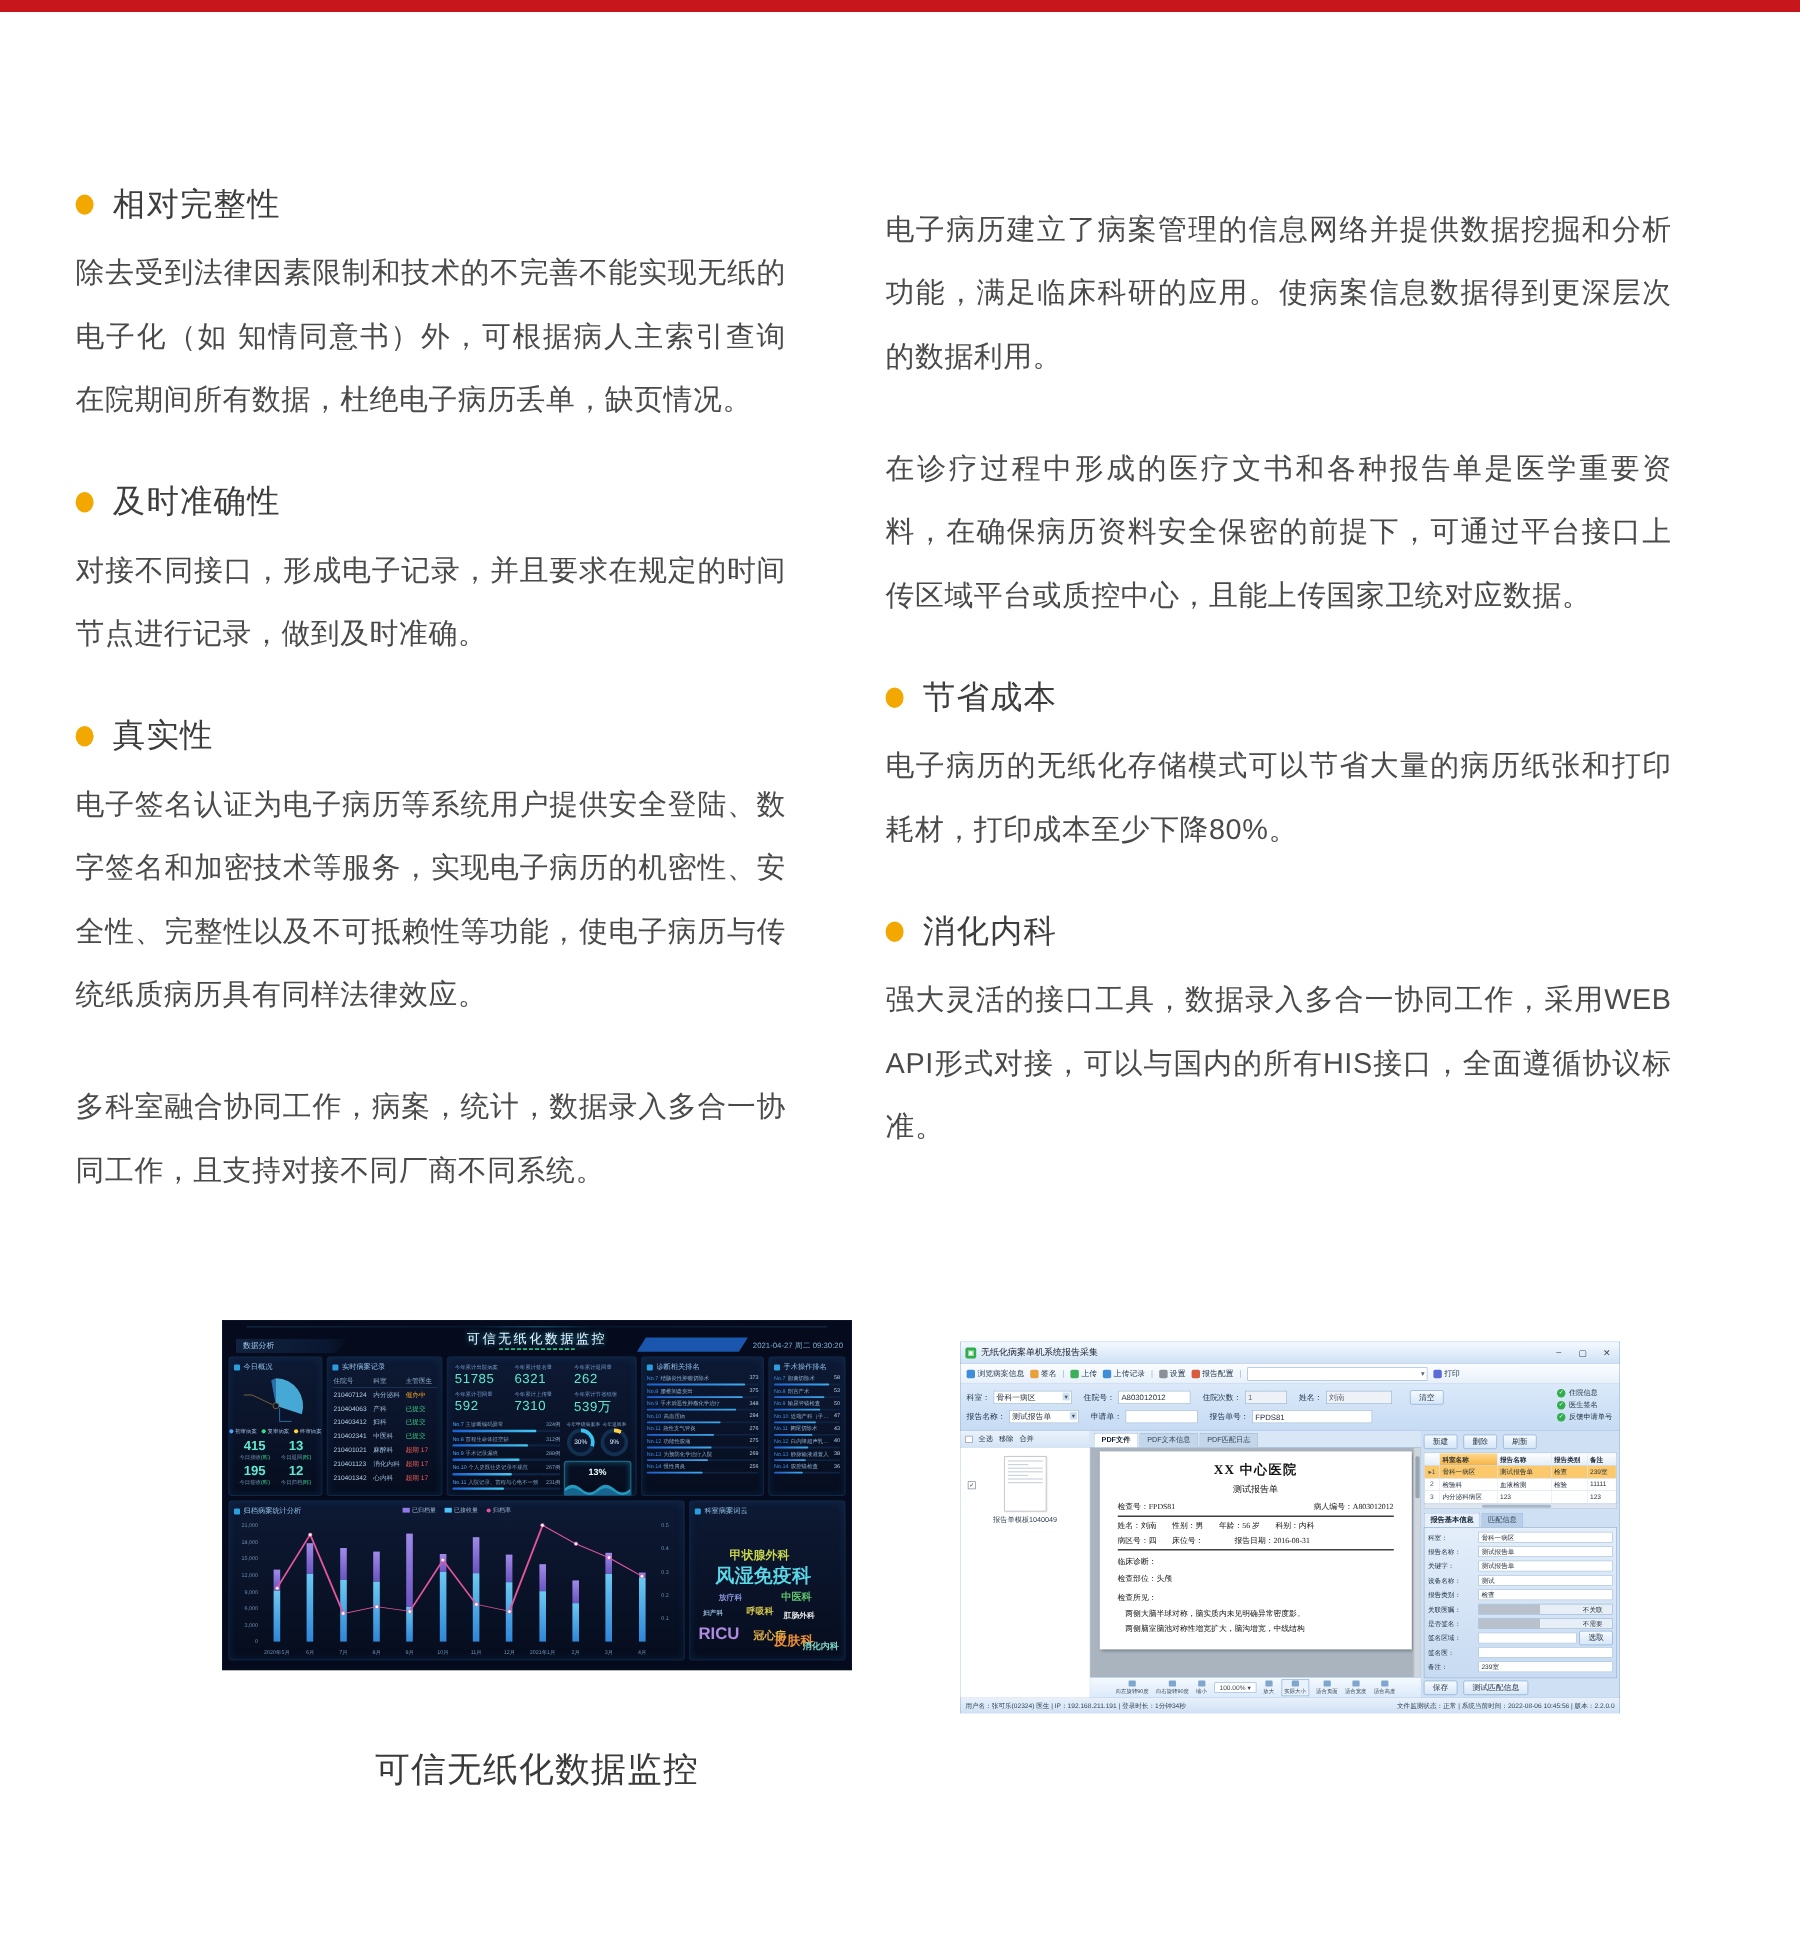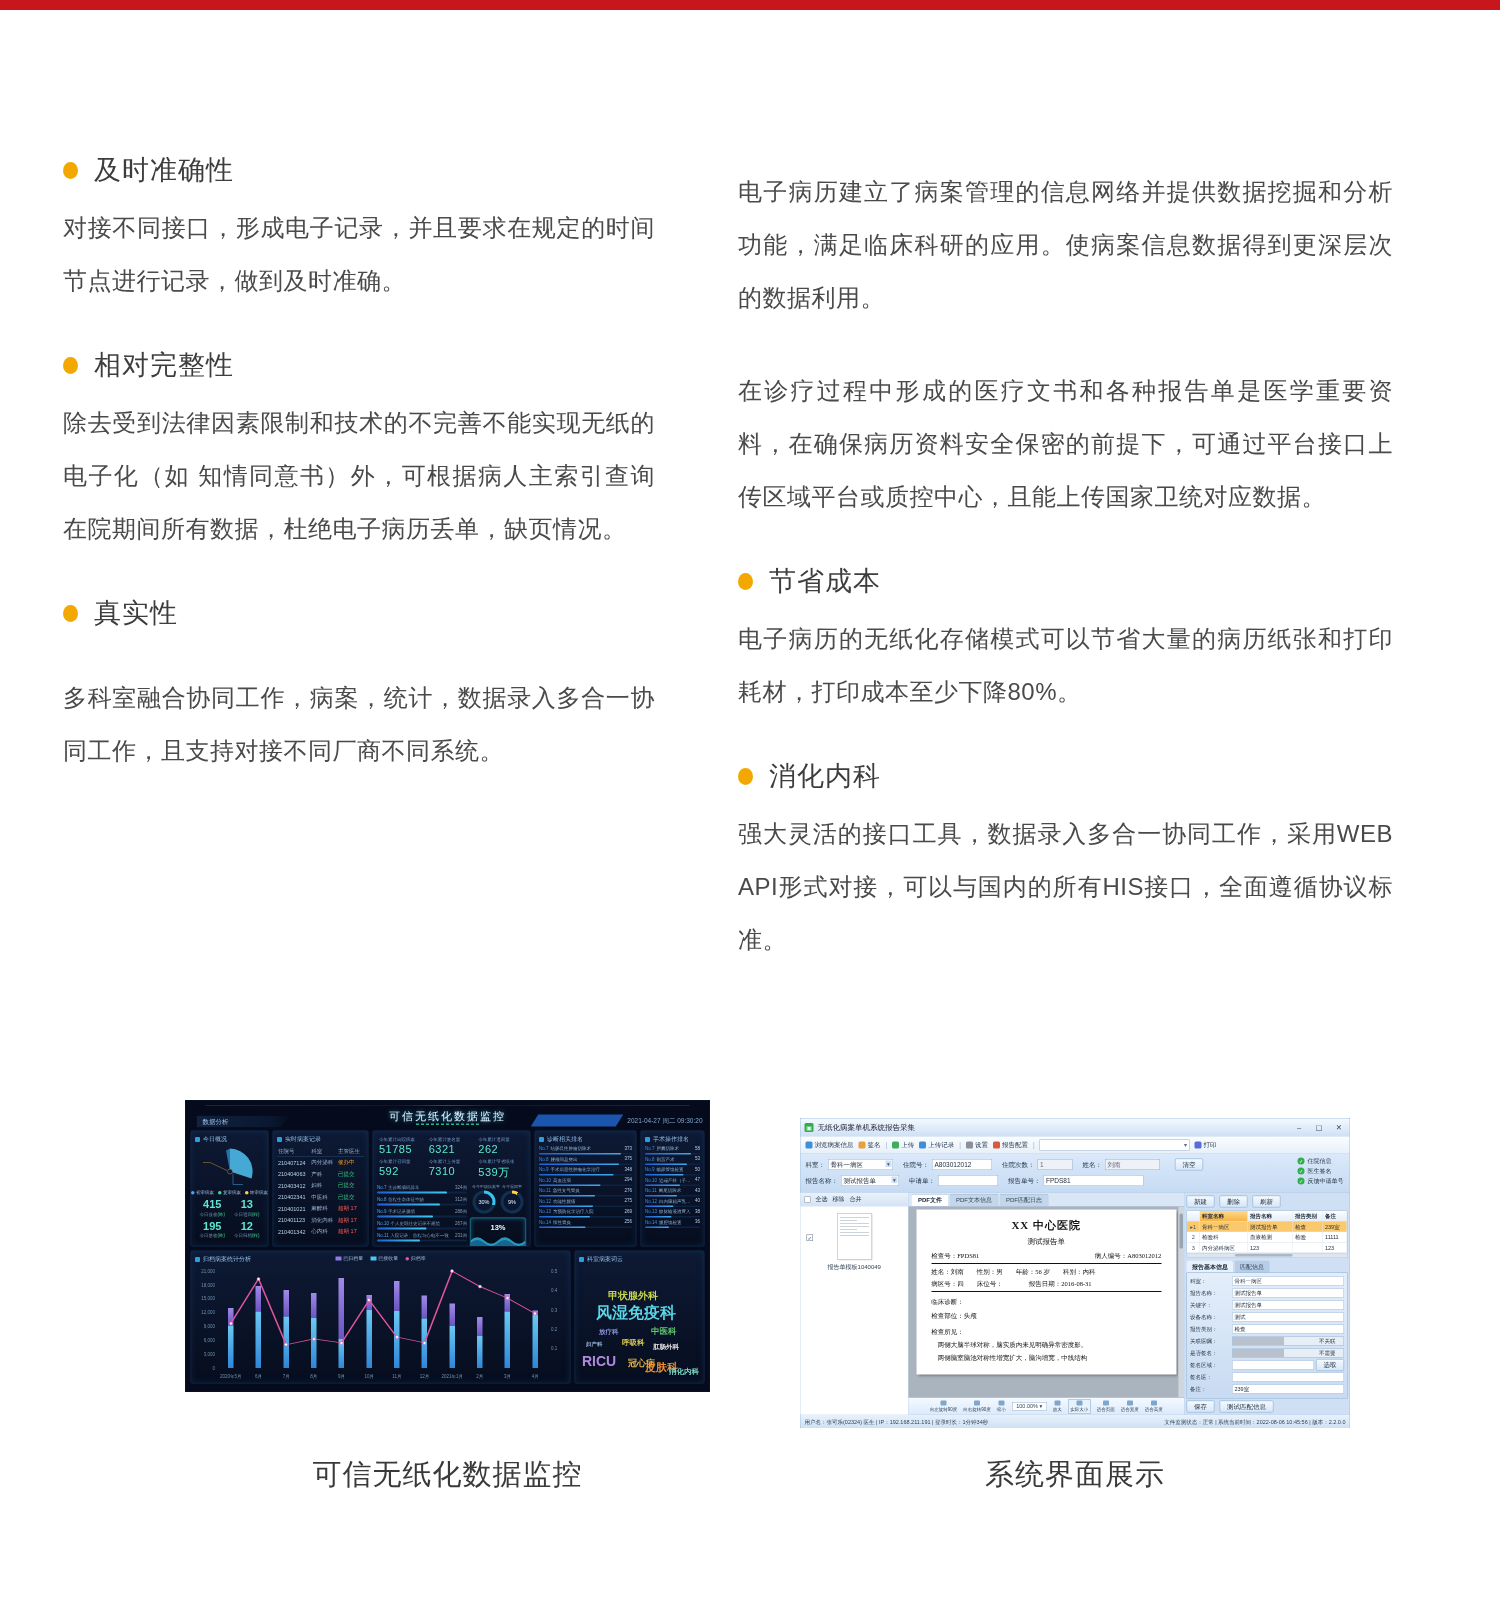--- a/index.html
+++ b/index.html
@@ -211,36 +211,37 @@
 <body>
 
 <div class="page">
   <div class="topbar"></div>
 
 
   <div class="col col-left">
     <section class="feature">
       <div class="fhead">
           <span class="dot"></span>
+          <h3>相对完整性</h3>
+        </div>
+      <p>除去受到法律因素限制和技术的不完善不能实现无纸的电子化（如 知情同意书）外，可根据病人主索引查询在院期间所有数据，杜绝电子病历丢单，缺页情况。</p>
+    </section>
+    <section class="feature">
+      <div class="fhead">
+          <span class="dot"></span>
           <h3>及时准确性</h3>
         </div>
       <p>对接不同接口，形成电子记录，并且要求在规定的时间节点进行记录，做到及时准确。</p>
     </section>
     <section class="feature">
       <div class="fhead">
           <span class="dot"></span>
-          <h3>相对完整性</h3>
-        </div>
-      <p>除去受到法律因素限制和技术的不完善不能实现无纸的电子化（如 知情同意书）外，可根据病人主索引查询在院期间所有数据，杜绝电子病历丢单，缺页情况。</p>
-    </section>
-    <section class="feature">
-      <div class="fhead">
-          <span class="dot"></span>
           <h3>真实性</h3>
         </div>
+      <p>电子签名认证为电子病历等系统用户提供安全登陆、数字签名和加密技术等服务，实现电子病历的机密性、安全性、完整性以及不可抵赖性等功能，使电子病历与传统纸质病历具有同样法律效应。</p>
     </section>
     <section class="feature">
       <p>多科室融合协同工作，病案，统计，数据录入多合一协同工作，且支持对接不同厂商不同系统。</p>
     </section>
   </div>
 
   <div class="col col-right">
     <section class="feature">
       <p>电子病历建立了病案管理的信息网络并提供数据挖掘和分析功能，满足临床科研的应用。使病案信息数据得到更深层次的数据利用。</p>
     </section>
@@ -1012,14 +1013,13 @@
         </div>
       </div>
       <div class="statusbar">
         <span>用户名：张可乐(02324)  医生 | IP：192.168.211.191 | 登录时长：1分钟34秒</span>
         <span>文件监测状态：正常 | 系统当前时间：2022-08-06 10:45:56 | 版本：2.2.0.0</span>
       </div>
     </div>
   </div>
 
   <div class="cap cap1">可信无纸化数据监控</div>
-  <div class="cap cap2">系统界面展示</div>
 </div>
 
 </body></html>

